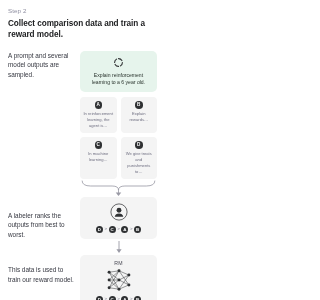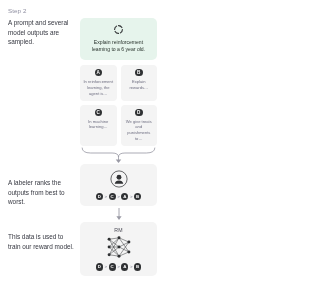--- a/index.html
+++ b/index.html
@@ -138,20 +138,21 @@
 
   .spacer-a { height: 14px; }
   .spacer-b { height: 10px; }
 </style>
 </head>
 <body>
 
 <div class="page">
 
   <div class="step-label">Step 2</div>
+  <div class="step-title">Collect comparison data and train a reward model.</div>
 
   <div class="row">
     <div class="caption">A prompt and several model outputs are sampled.</div>
     <div class="visual">
 
       <div class="prompt-card">
         <svg class="prompt-icon" viewBox="0 0 24 24">
           <path d="M12 3.5a8.5 8.5 0 0 1 7.4 4.3" fill="none" stroke="#2f3133" stroke-width="2.4" stroke-linecap="round"></path>
           <path d="M20.5 12a8.5 8.5 0 0 1-4.3 7.4" fill="none" stroke="#2f3133" stroke-width="2.4" stroke-linecap="round"></path>
           <path d="M12 20.5a8.5 8.5 0 0 1-7.4-4.3" fill="none" stroke="#2f3133" stroke-width="2.4" stroke-linecap="round"></path>

